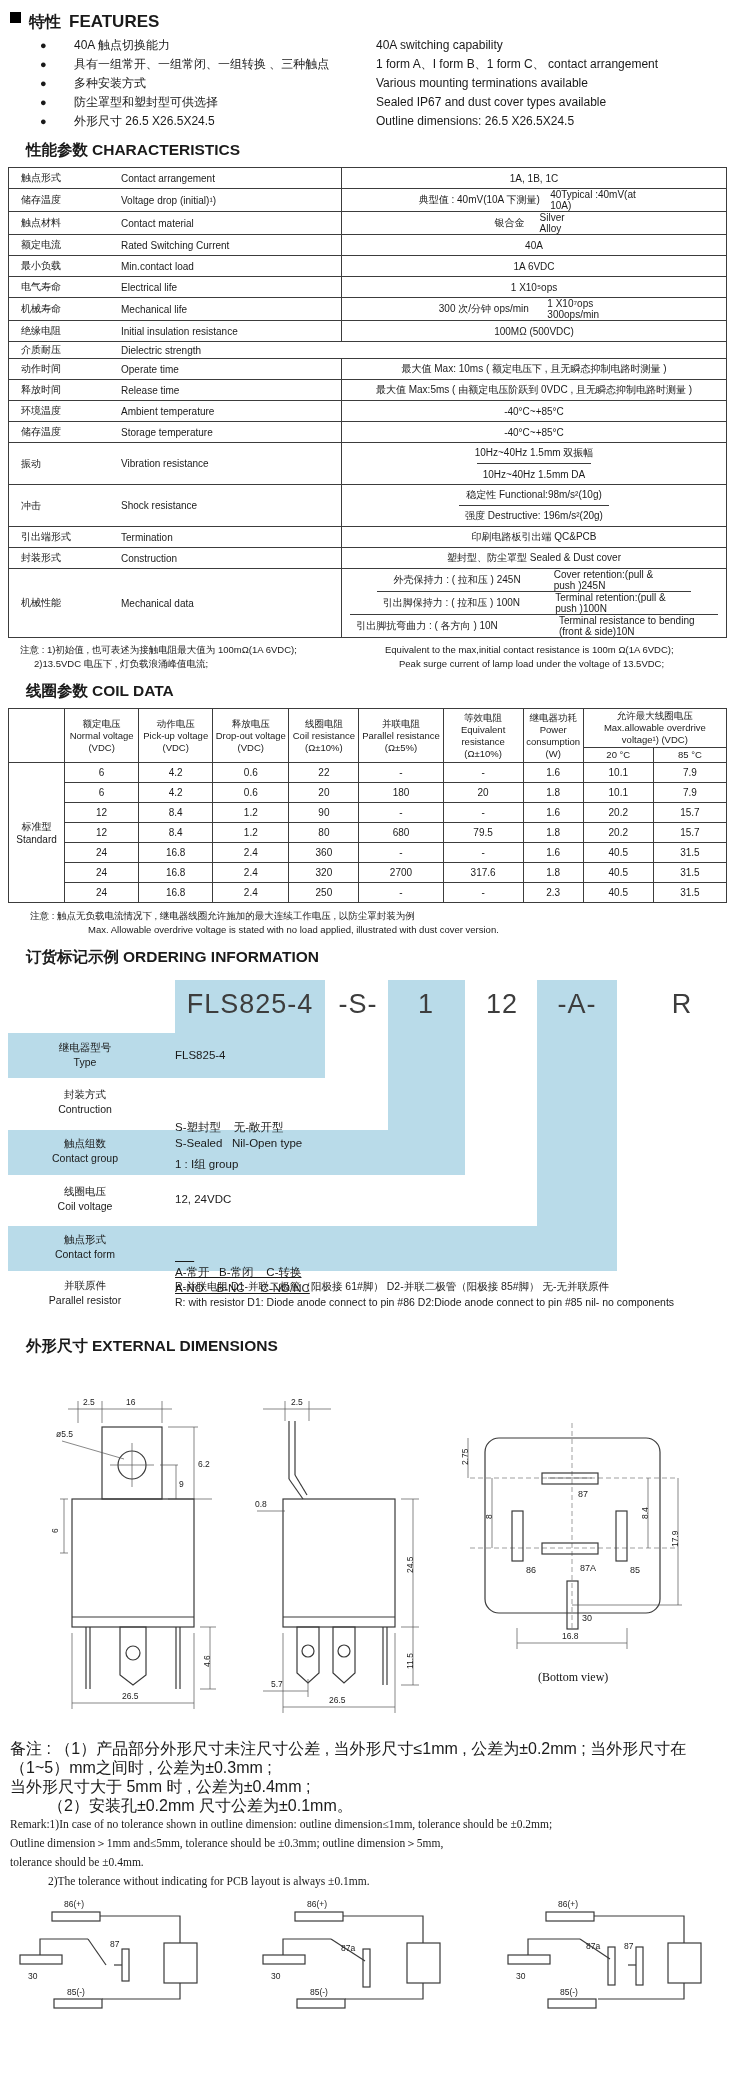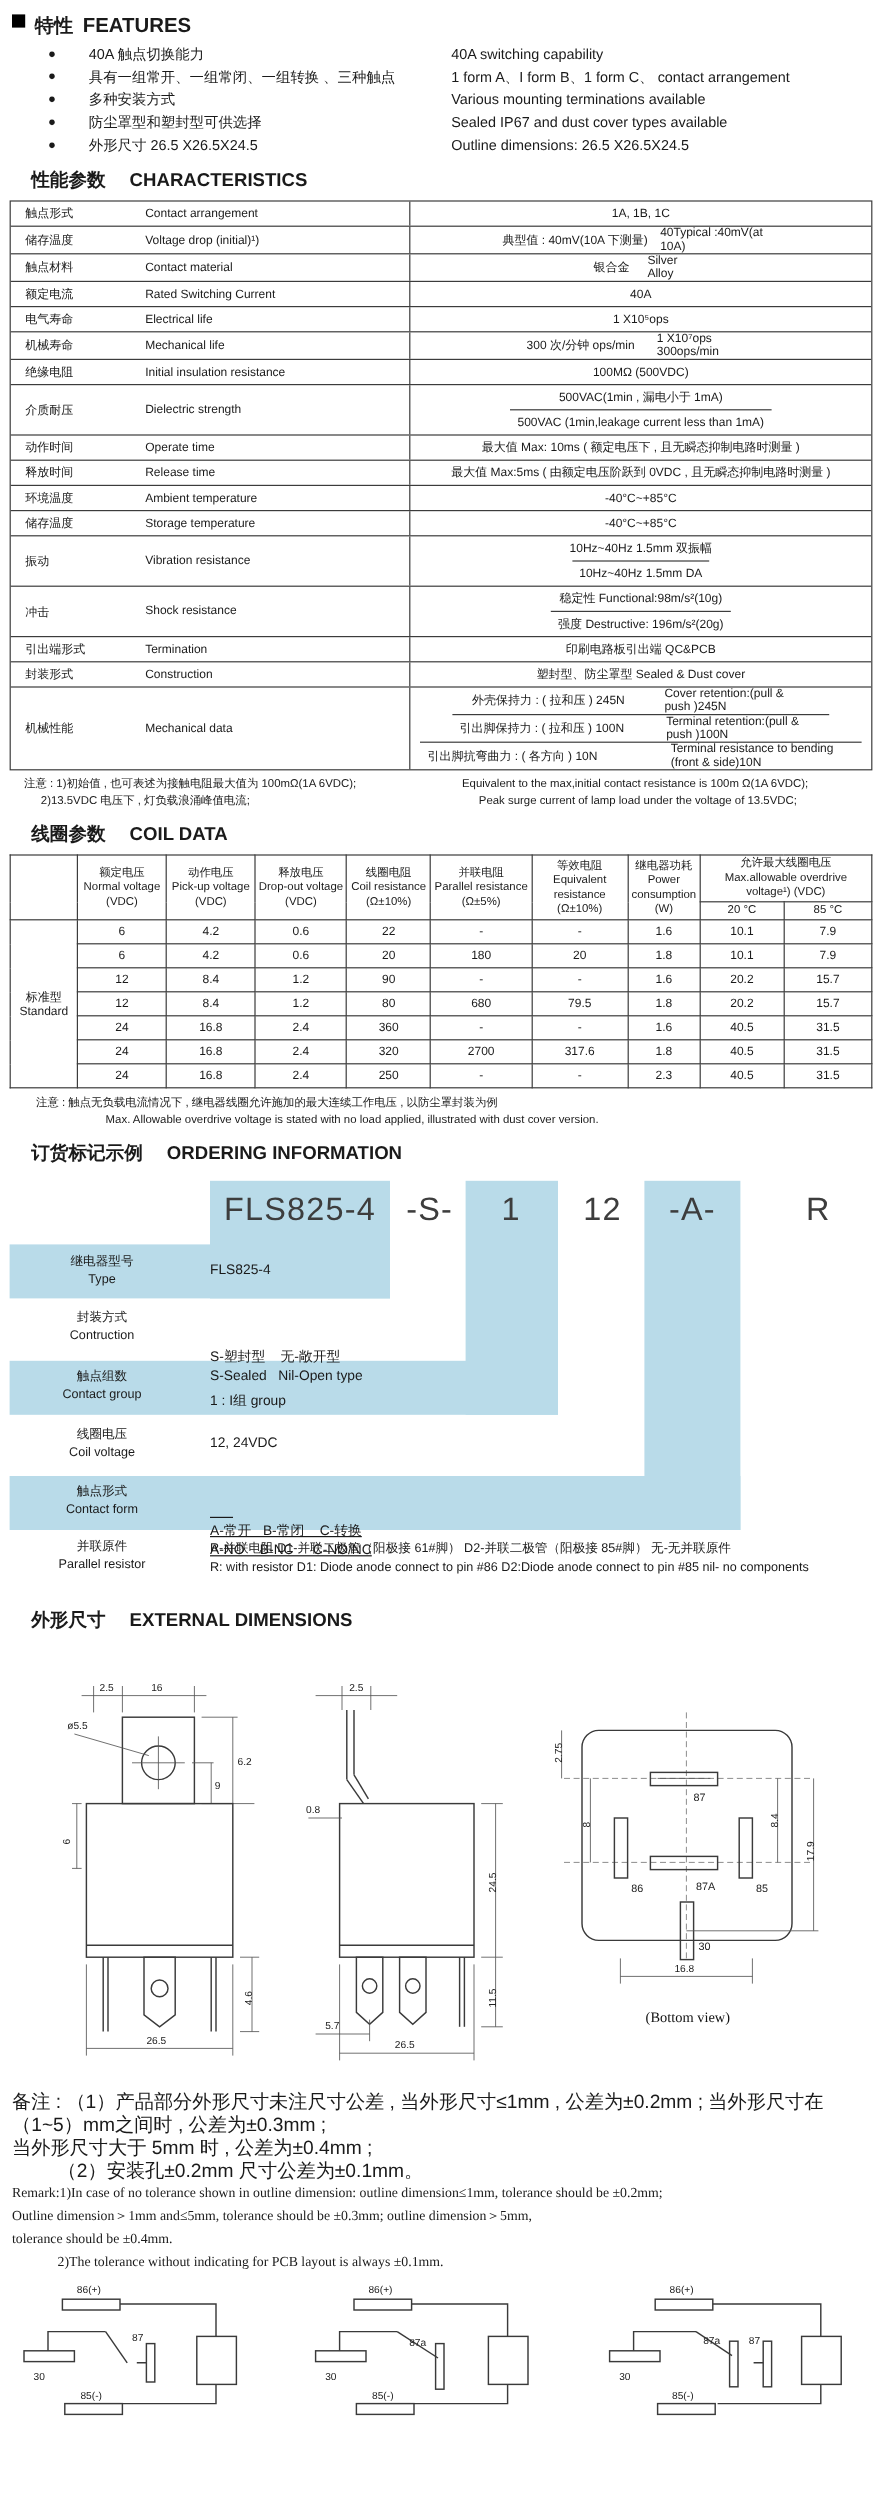--- a/index.html
+++ b/index.html
@@ -4,21 +4,21 @@
 <style>
   html,body{margin:0;padding:0;background:#ffffff;}
   body{font-family:"Liberation Sans","DejaVu Sans",sans-serif;color:#1a1a1a;}
   .page{position:relative;width:735px;margin:0 auto;background:#fff;padding:6px 0 10px 0;}
 
   
   .sec-head{font-weight:bold;font-size:17px;margin:6px 0 2px 10px;display:flex;align-items:flex-start;gap:8px;}
   .sq{width:11px;height:11px;background:#000;display:inline-block;}
   .sec-head .zh{font-size:16px;}
   .subhead{font-weight:bold;font-size:15.5px;margin:10px 0 6px 26px;}
-  .subhead .en{margin-left:20px;}
+  .subhead .en{margin-left:4px;}
 
   
   .feat{margin:4px 0 2px 40px;}
   .feat-row{display:flex;align-items:flex-start;font-size:12px;line-height:17px;margin:2px 0;}
   .feat-bullet{width:34px;flex:0 0 34px;font-size:11px;}
   .feat-zh{flex:0 0 300px;width:300px;}
   .feat-en{flex:1;padding-left:2px;}
 
   
   .char-table{margin:4px 8px 0 8px;border:1px solid #3c3c3c;font-size:10px;}
@@ -147,20 +147,29 @@
       <div class="crow">
         <div class="c-zh">额定电流</div>
         <div class="c-en">Rated Switching Current</div>
         <div class="c-vals">
           <div class="c-line">
             <span>40A</span>
           </div>
         </div>
       </div>
       <div class="crow">
+        <div class="c-zh">最小负载</div>
+        <div class="c-en">Min.contact load</div>
+        <div class="c-vals">
+          <div class="c-line">
+            <span>1A 6VDC</span>
+          </div>
+        </div>
+      </div>
+      <div class="crow">
         <div class="c-zh">电气寿命</div>
         <div class="c-en">Electrical life</div>
         <div class="c-vals">
           <div class="c-line">
             <span>1 X10⁵ops</span>
           </div>
         </div>
       </div>
       <div class="crow">
         <div class="c-zh">机械寿命</div>
@@ -177,28 +186,20 @@
         <div class="c-en">Initial insulation resistance</div>
         <div class="c-vals">
           <div class="c-line">
             <span>100MΩ (500VDC)</span>
           </div>
         </div>
       </div>
       <div class="crow">
         <div class="c-zh">介质耐压</div>
         <div class="c-en">Dielectric strength</div>
-        <div class="c-vals">
-          <div class="c-line">
-            <span>500VAC(1min , 漏电小于 1mA)</span>
-          </div>
-          <div class="c-line topline">
-            <span>500VAC (1min,leakage current less than 1mA)</span>
-          </div>
-        </div>
       </div>
       <div class="crow">
         <div class="c-zh">动作时间</div>
         <div class="c-en">Operate time</div>
         <div class="c-vals">
           <div class="c-line">
             <span>最大值 Max: 10ms ( 额定电压下 , 且无瞬态抑制电路时测量 )</span>
           </div>
         </div>
       </div>

